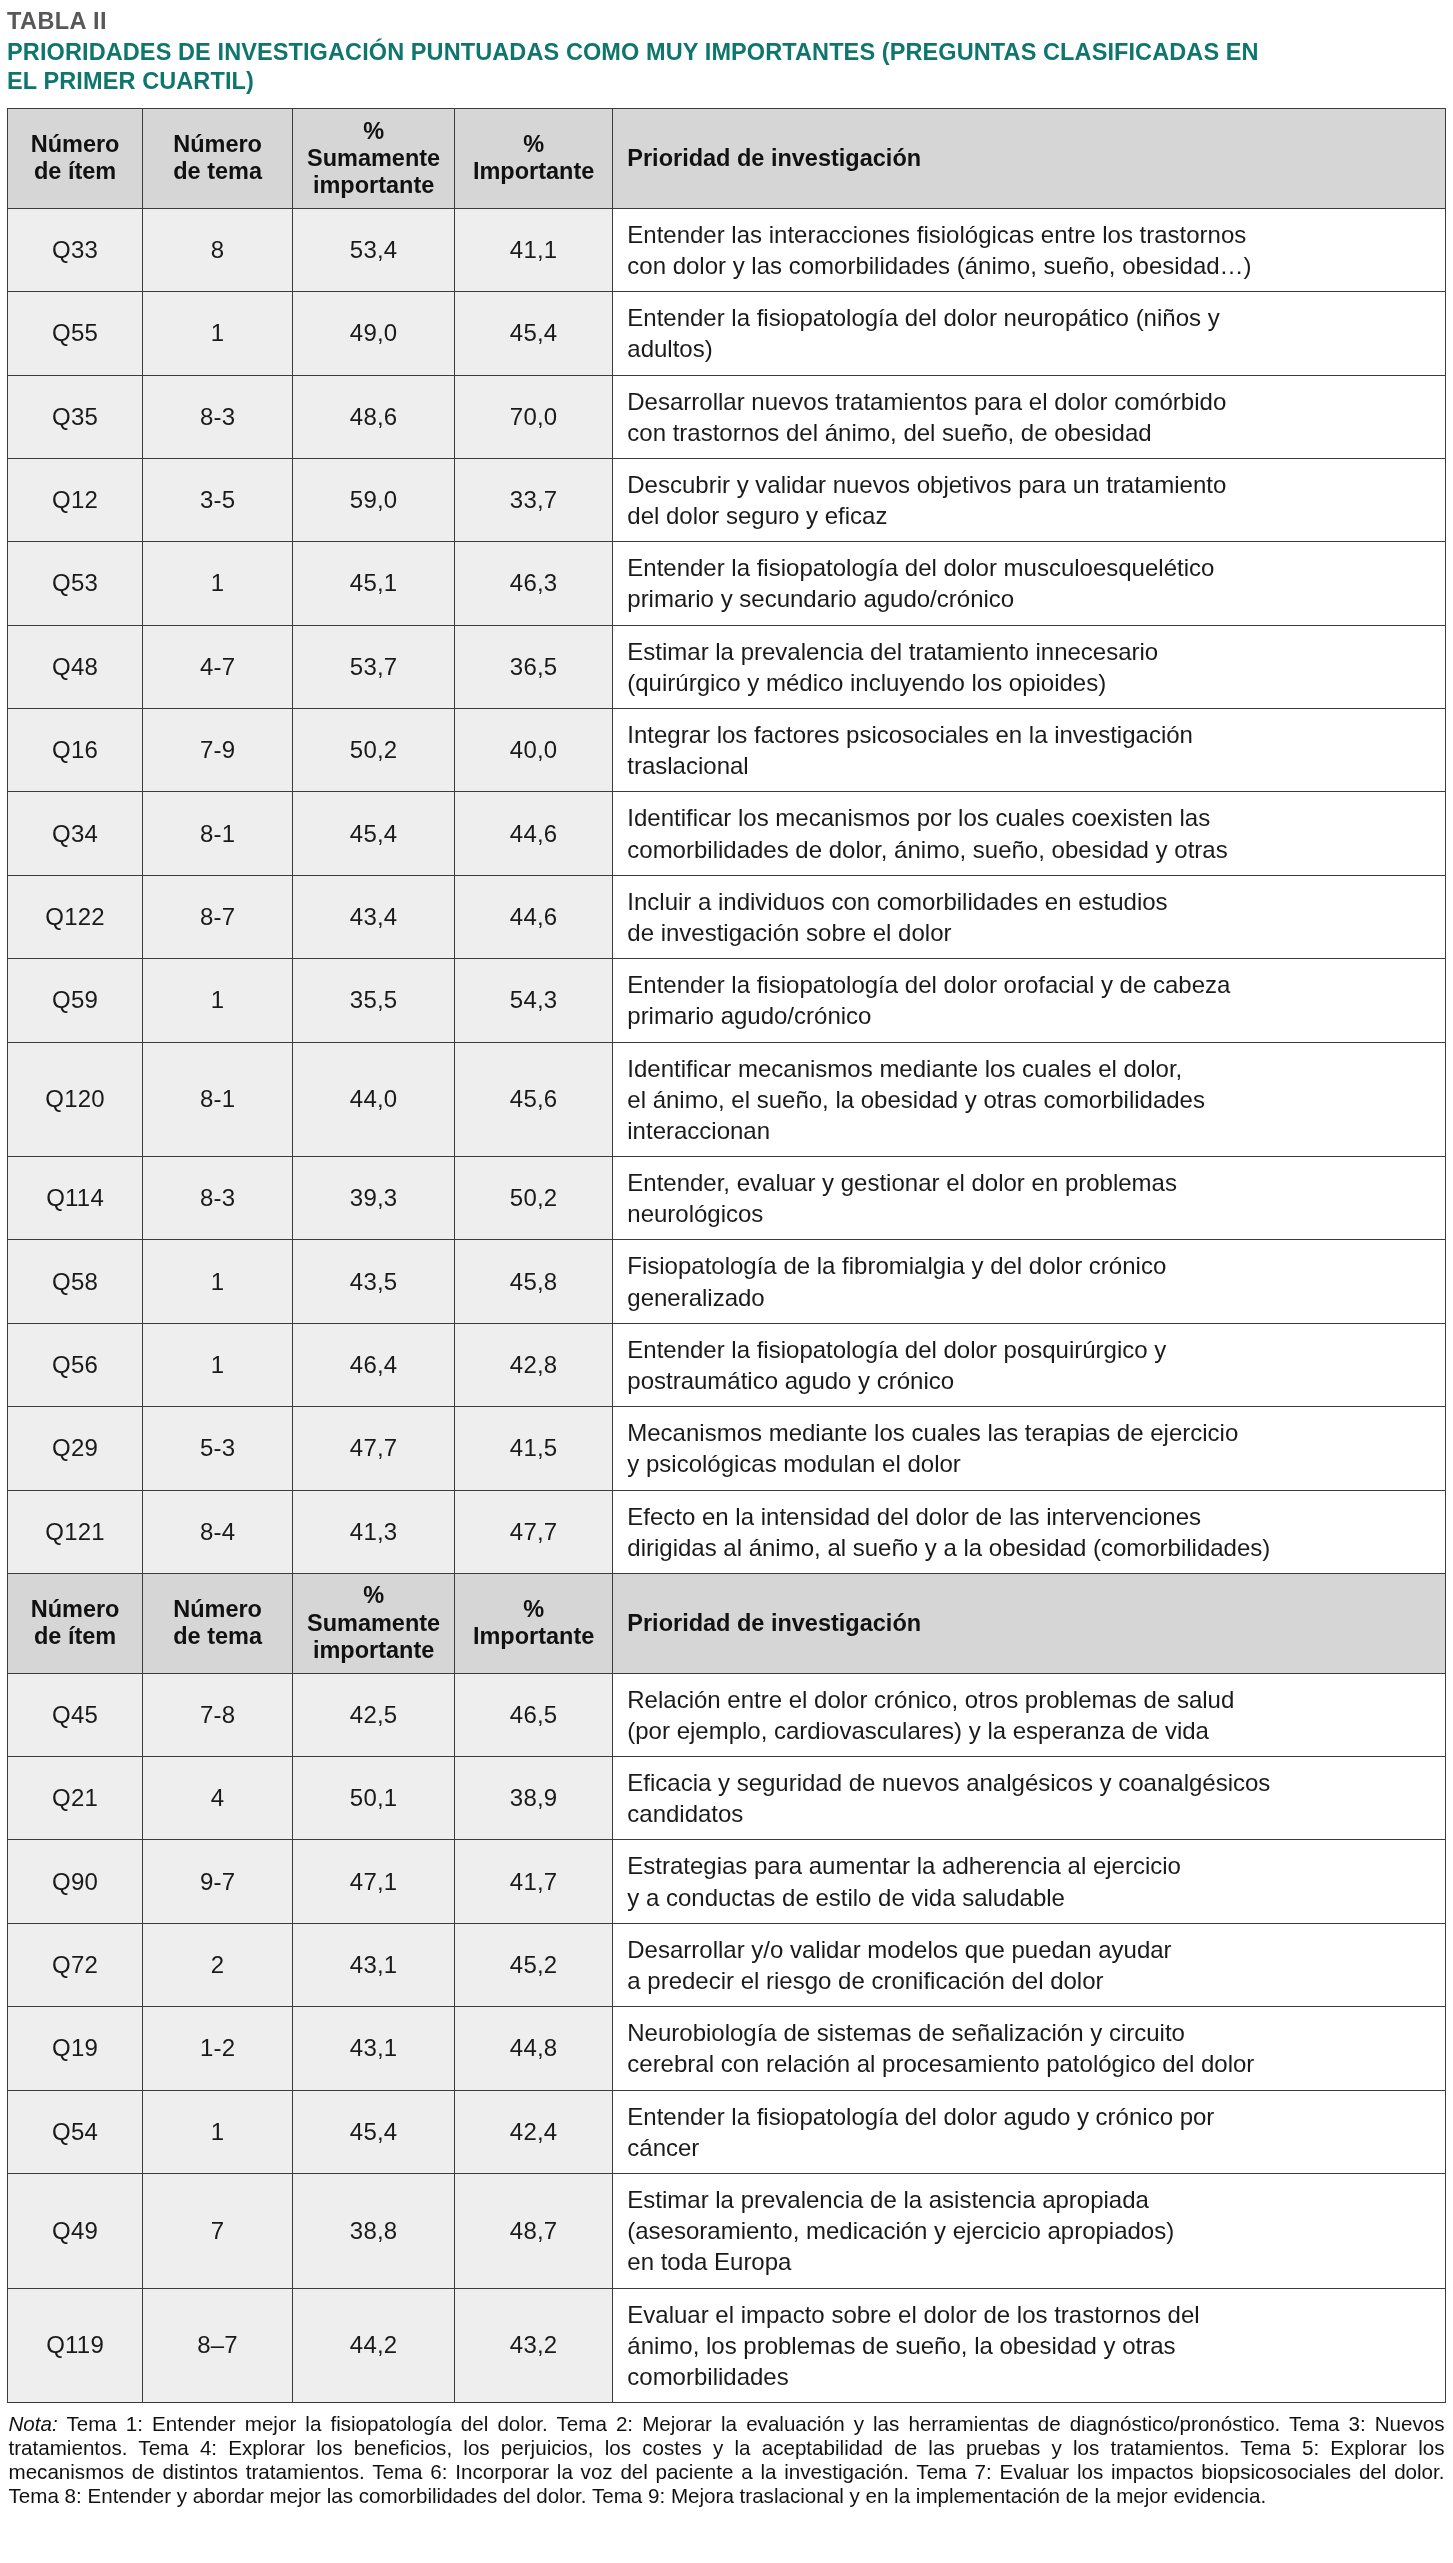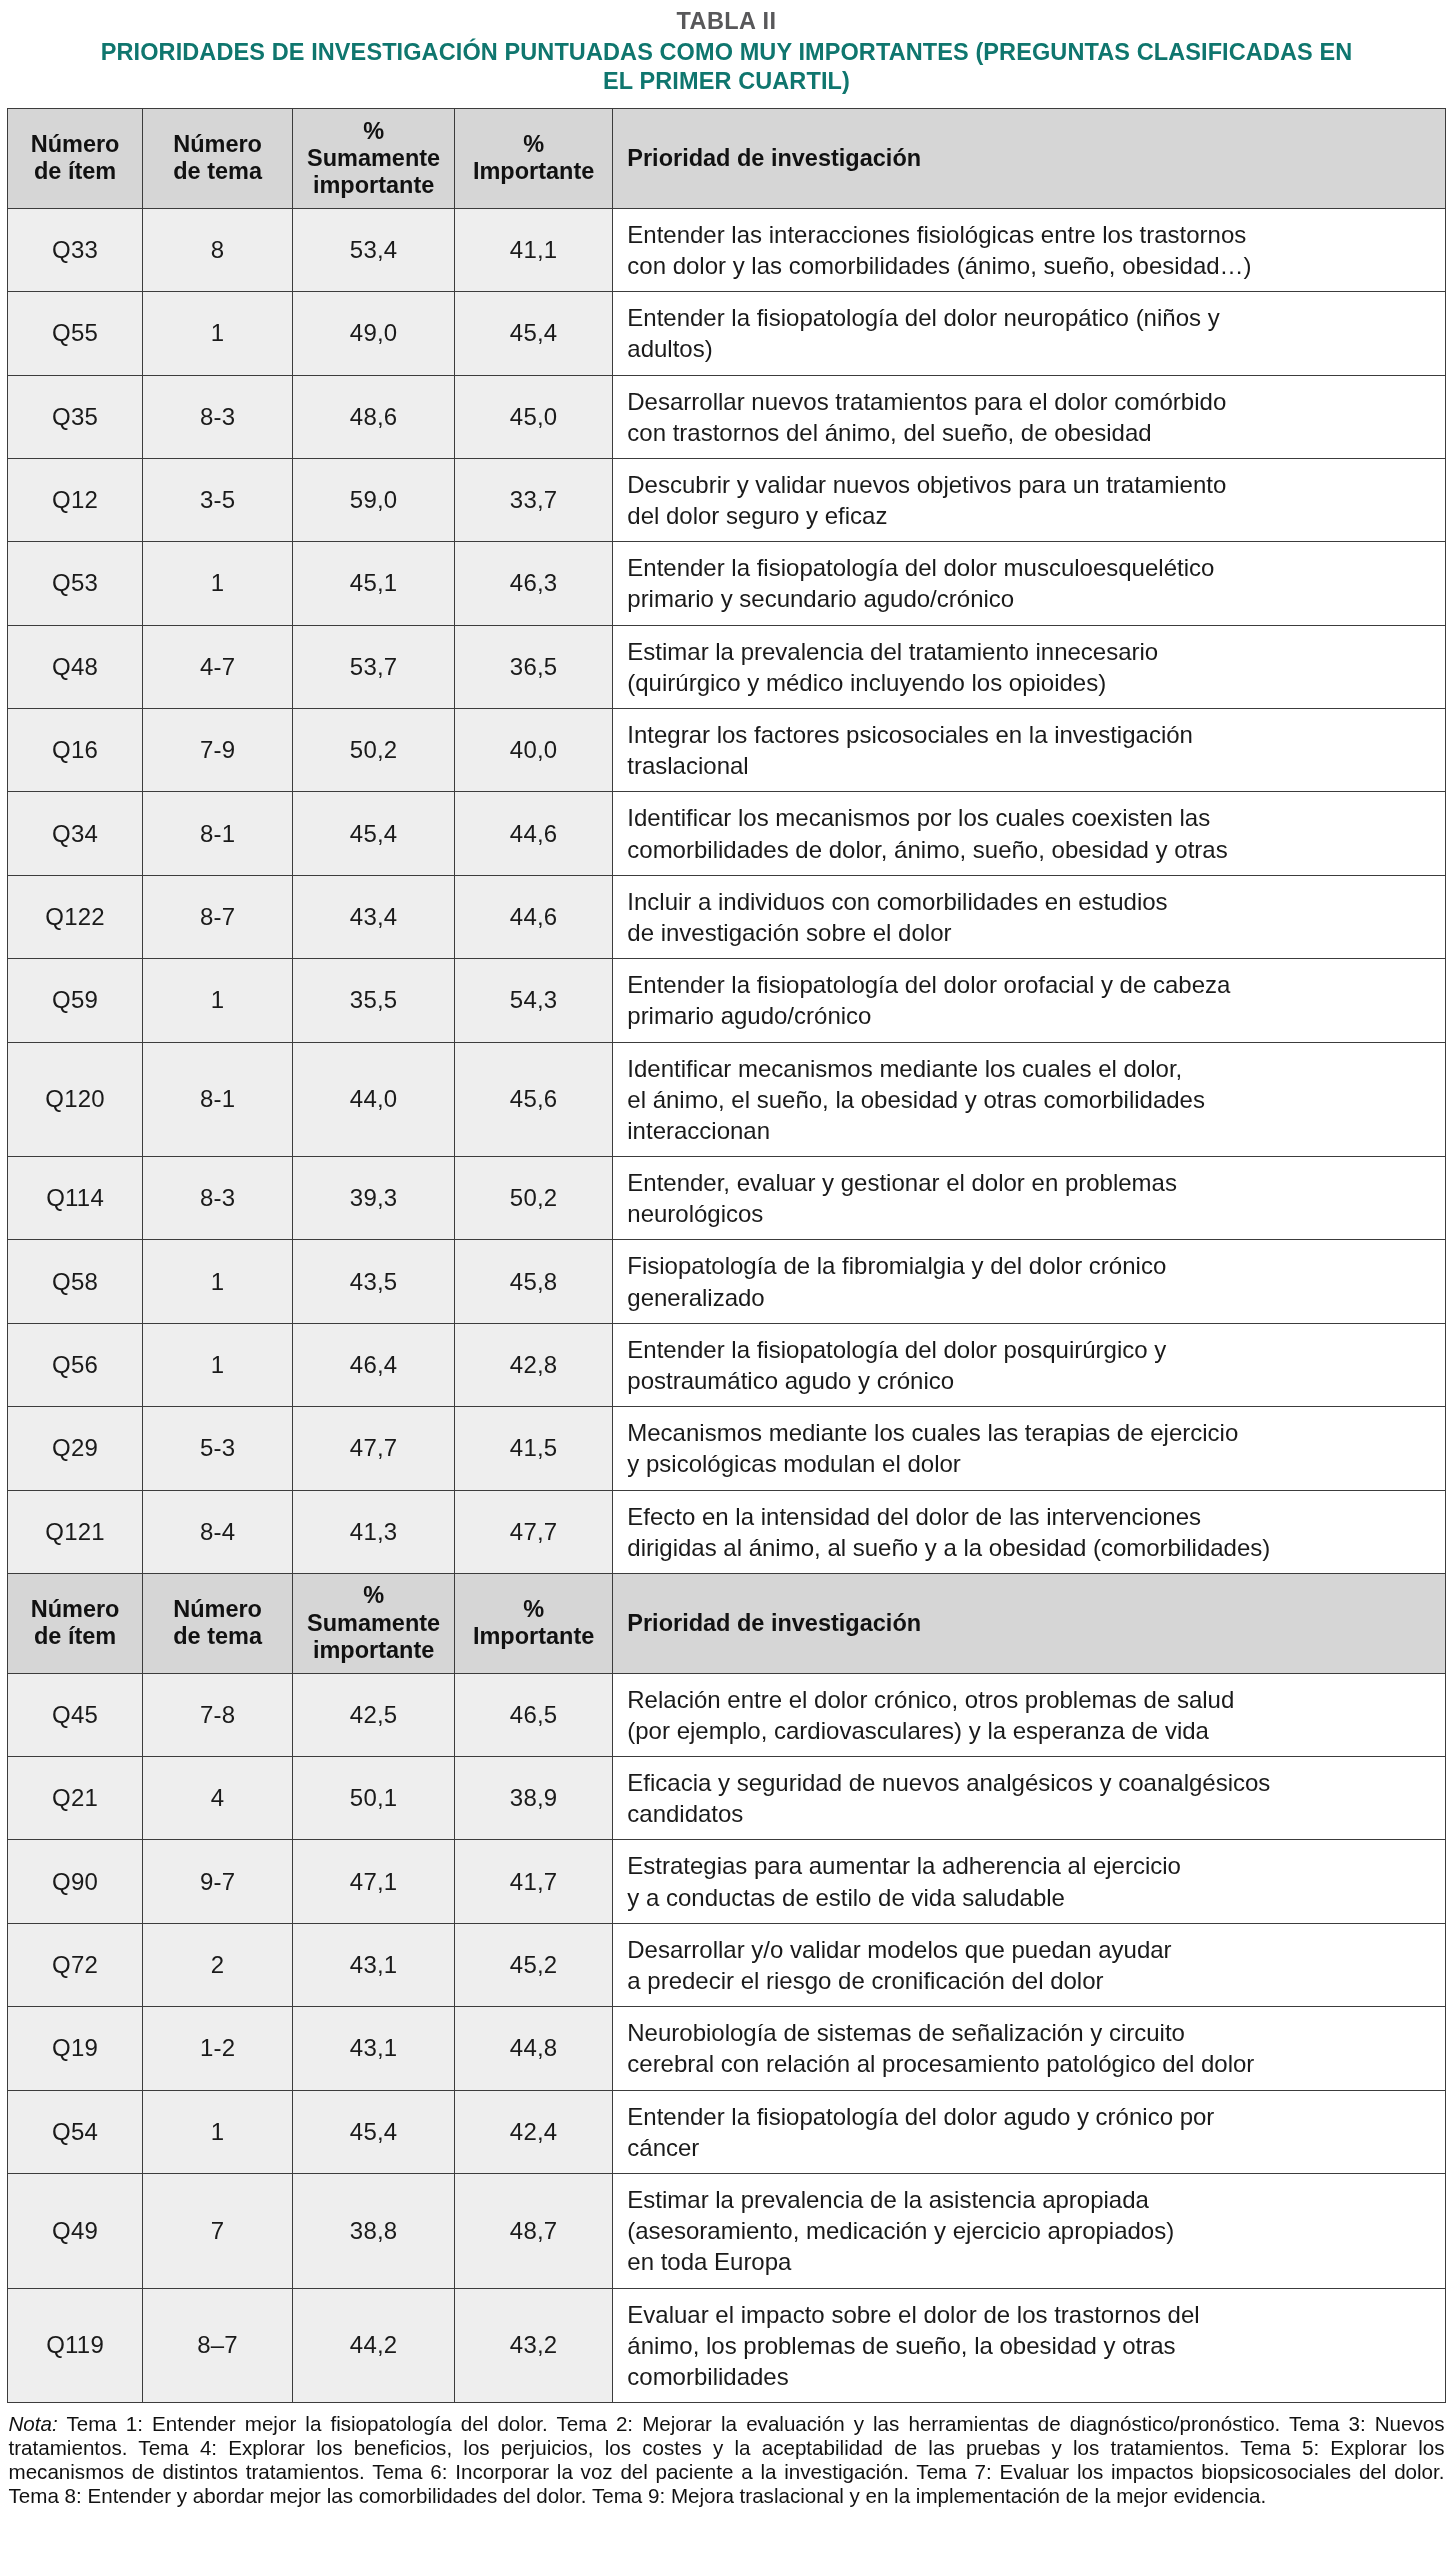--- a/index.html
+++ b/index.html
@@ -14,21 +14,21 @@
   body{
     font-family:"Liberation Sans",sans-serif;
     color:var(--text-color);
     -webkit-font-smoothing:antialiased;
   }
   .page{
     width:1453px;
     min-height:2563px;
     padding:7.1px 7.1px 8.5px 7.1px;
   }
-  .title-block{text-align:center;}
+  .title-block{}
   .title{
     font-size:23.5px;
     font-weight:bold;
     color:var(--title-color);
     letter-spacing:0.4px;
     line-height:1.25;
   }
   .subtitle{
     font-size:23.5px;
     font-weight:bold;
@@ -139,21 +139,21 @@
           <td class="c1">1</td>
           <td class="c2">49,0</td>
           <td class="c3">45,4</td>
           <td class="c4">Entender la fisiopatología del dolor neuropático (niños y
 adultos)</td>
         </tr>
         <tr>
           <td class="c0">Q35</td>
           <td class="c1">8-3</td>
           <td class="c2">48,6</td>
-          <td class="c3">45,0</td>
+          <td class="c3">70,0</td>
           <td class="c4">Desarrollar nuevos tratamientos para el dolor comórbido
 con trastornos del ánimo, del sueño, de obesidad</td>
         </tr>
         <tr>
           <td class="c0">Q12</td>
           <td class="c1">3-5</td>
           <td class="c2">59,0</td>
           <td class="c3">33,7</td>
           <td class="c4">Descubrir y validar nuevos objetivos para un tratamiento
 del dolor seguro y eficaz</td>

